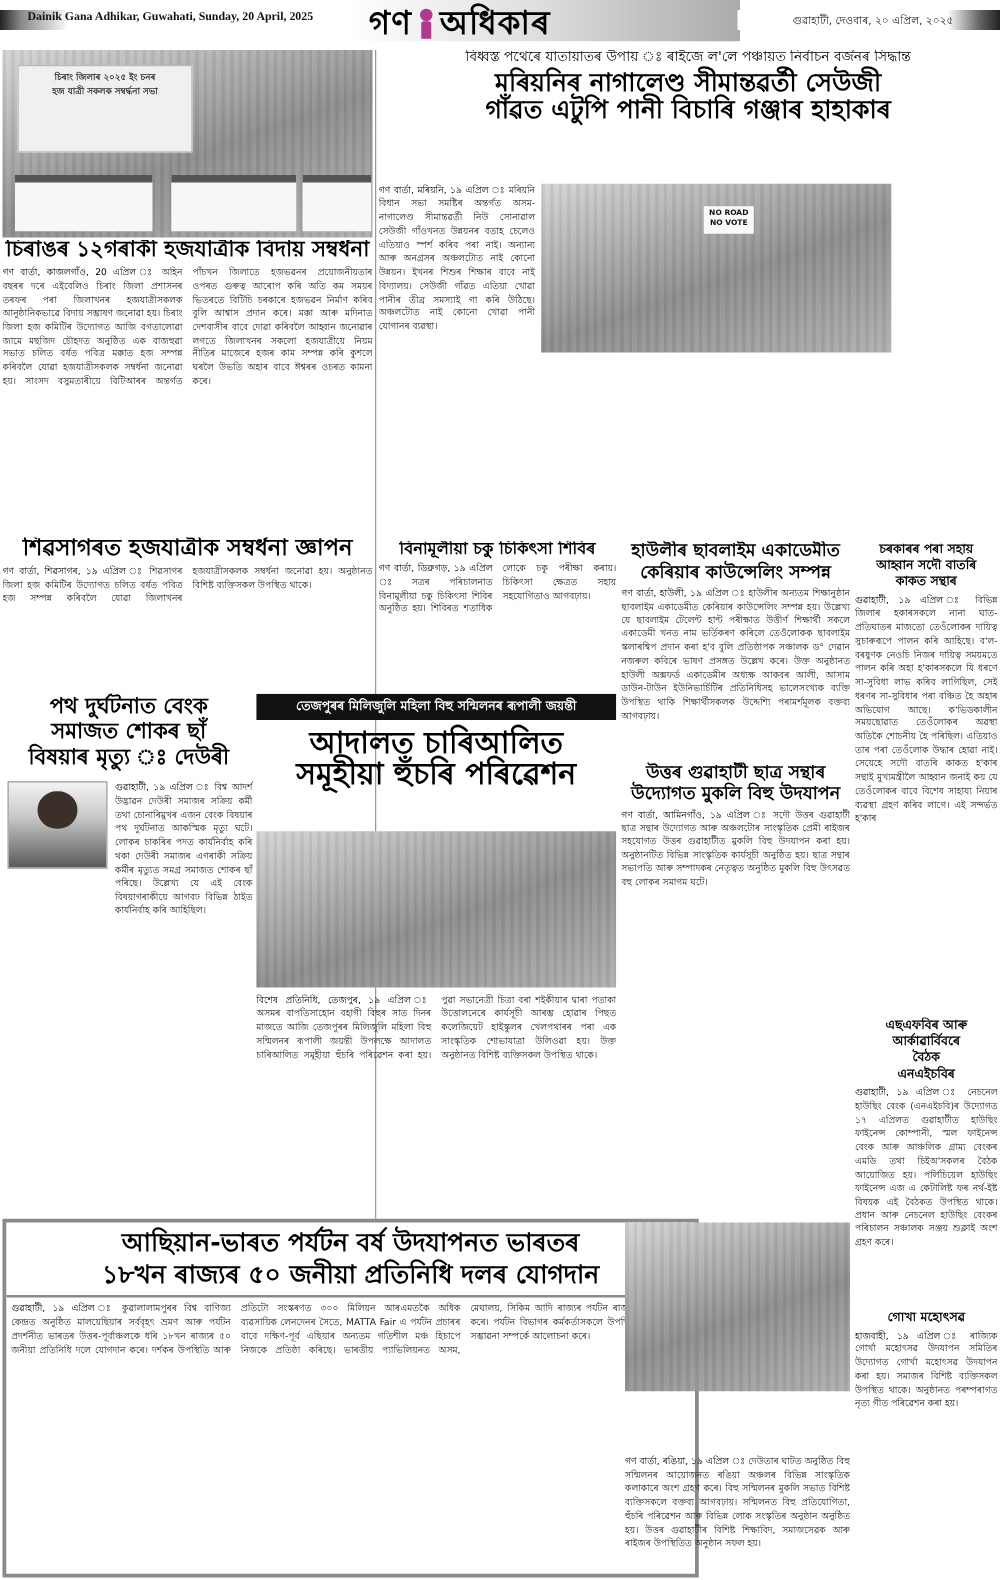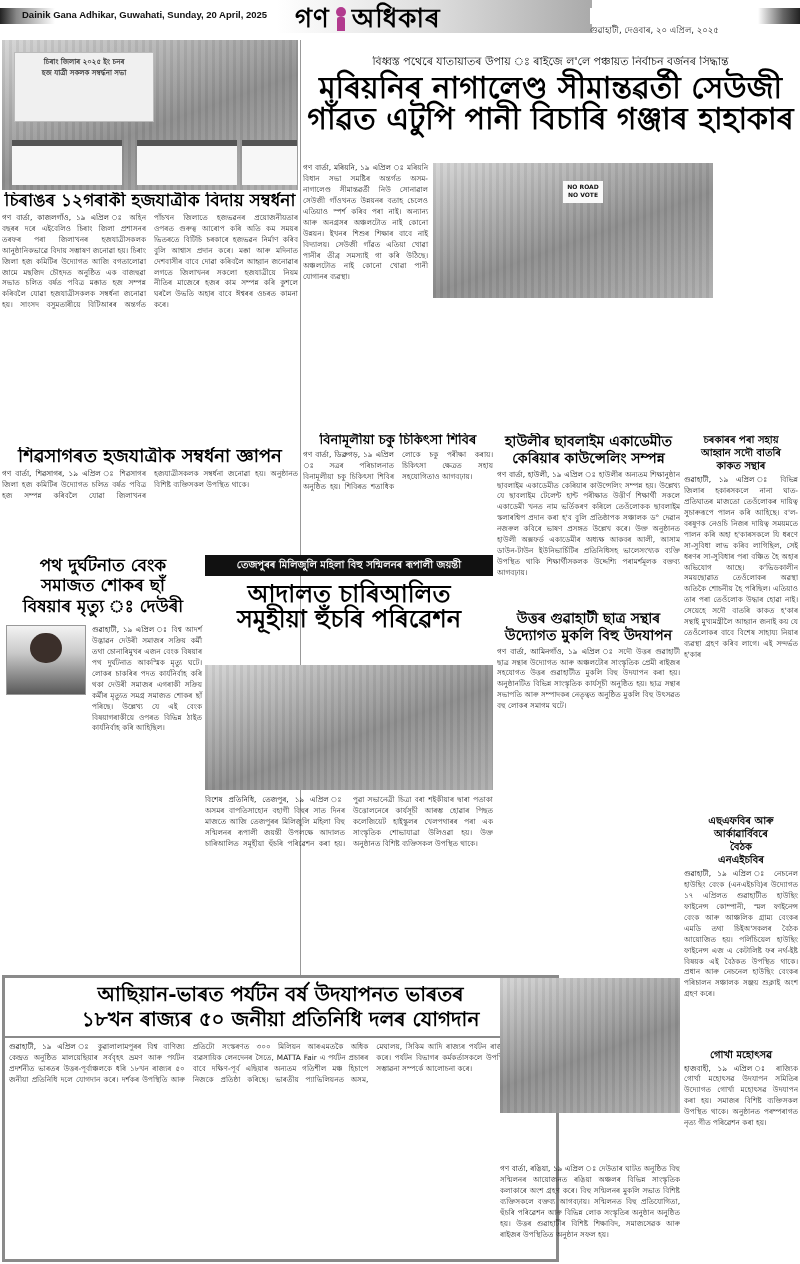--- a/index.html
+++ b/index.html
@@ -2,32 +2,32 @@
 <html><head>
 <meta charset="utf-8">
 <style>
   * { box-sizing: border-box; margin: 0; padding: 0; }
   html, body { width: 800px; height: 1264px; background: #fff; overflow: hidden; }
   body { font-family: "DejaVu Sans", sans-serif; color: #111; position: relative; }
 
   .masthead { position: absolute; left: 0; top: 0; width: 800px; height: 36px; background: #fff; }
   .mh-left { position: absolute; left: 0; top: 8px; width: 275px; height: 16px;
     background: linear-gradient(90deg, #222 0%, #888 6%, #fff 20%, #fff 100%); }
-  .mh-left-text { position: absolute; left: 22px; top: 1px; font-family: Liberation Sans, sans-serif;
+  .mh-left-text { position: absolute; left: 22px; top: 1px; font-family: Liberation Serif, serif;
     font-size: 9.5px; font-weight: bold; color: #111; white-space: nowrap; }
   .mh-logo { position: absolute; left: 277px; top: 0; width: 315px; height: 33px;
     background: linear-gradient(90deg, #fff 0%, #ddd 50%, #aaa 100%); }
   .mh-logo-text { position: absolute; left: 18px; top: -2px; font-size: 26px; font-weight: bold; color: #000;
     letter-spacing: 1px; white-space: nowrap; }
   .mh-logo-icon { display: inline-block; width: 16px; height: 26px; vertical-align: -5px; margin: 0 3px; position: relative; }
   .mh-logo-icon::before { content: ""; position: absolute; left: 3px; top: 1px; width: 10px; height: 10px; border-radius: 50%; background: #b23a8e; }
   .mh-logo-icon::after { content: ""; position: absolute; left: 4px; top: 11px; width: 8px; height: 14px; background: #b23a8e; border-radius: 2px 2px 0 0; }
   .mh-right { position: absolute; right: 0; top: 8px; width: 210px; height: 16px;
     background: linear-gradient(90deg, #fff 0%, #fff 80%, #666 92%, #222 100%); }
-  .mh-right-text { position: absolute; left: 0; top: 16px; font-size: 8.5px; color: #222; white-space: nowrap; }
+  .mh-right-text { position: absolute; left: 0; top: 2px; font-size: 8.5px; color: #222; white-space: nowrap; padding-left: 44px; }
 
   .block { position: absolute; overflow: hidden; }
   .photo { position: absolute; background: linear-gradient(160deg, #d5d5d5, #8e8e8e 55%, #b0b0b0); }
   .photo::after { content: ""; position: absolute; inset: 0;
     background: repeating-linear-gradient(90deg, rgba(0,0,0,0.05) 0 3px, rgba(255,255,255,0.04) 3px 7px); }
   .headline { font-weight: bold; color: #000; line-height: 1.05; text-align: center; white-space: nowrap; }
   .body-text { font-size: 7.3px; line-height: 1.5; color: #222; text-align: justify; column-gap: 8px; }
   .byline { font-weight: normal; color: #000; }
   .dark-banner { background: #111; color: #fff; font-weight: bold; text-align: center; white-space: nowrap; }
   .box-border { border: 3px solid #8a8a8a; }
@@ -58,51 +58,51 @@
     <div>হজ যাত্ৰী সকলক সম্বৰ্দ্ধনা সভা</div>
   </div>
   <div style="position:absolute;left:10px;top:100px;width:110px;height:45px;background:#f7f7f7;border-top:6px solid #555;z-index:1;"></div>
   <div style="position:absolute;left:135px;top:100px;width:100px;height:45px;background:#f7f7f7;border-top:6px solid #555;z-index:1;"></div>
   <div style="position:absolute;left:240px;top:100px;width:55px;height:45px;background:#f7f7f7;border-top:6px solid #555;z-index:1;"></div>
 </div>
 
 <div class="block" style="left:2px;top:192px;width:296px;height:200px;">
   <div class="headline" style="font-size:17px;">চিৰাঙৰ ১২গৰাকী হজযাত্ৰীক বিদায় সম্বৰ্ধনা</div>
   <div class="body-text" style="column-count:2;margin-top:3px;height:175px;">
-    <span class="byline">গণ বাৰ্তা, কাজলগাঁও, ১৯ এপ্ৰিল ঃ</span>
+    <span class="byline">গণ বাৰ্তা, কাজলগাঁও, 20 এপ্ৰিল ঃ</span>
     <span>অহিন বছৰৰ দৰে এইবেলিও চিৰাং জিলা প্ৰশাসনৰ তৰফৰ পৰা জিলাখনৰ হজযাত্ৰীসকলক আনুষ্ঠানিকভাৱে বিদায় সম্ভাষণ জনোৱা হয়। চিৰাং জিলা হজ কমিটিৰ উদ্যোগত আজি বগতালোৱা জামে মছজিদ চৌহদত অনুষ্ঠিত এক বাজহুৱা সভাত চলিত বৰ্ষত পবিত্ৰ মক্কাত হজ সম্পন্ন কৰিবলৈ যোৱা হজযাত্ৰীসকলক সম্বৰ্ধনা জনোৱা হয়। সাংসদ বসুমতাৰীয়ে বিটিআৰৰ অন্তৰ্গত পাঁচখন জিলাতে হজভৱনৰ প্ৰয়োজনীয়তাৰ ওপৰত গুৰুত্ব আৰোপ কৰি অতি কম সময়ৰ ভিতৰতে বিটিচি চৰকাৰে হজভৱন নিৰ্মাণ কৰিব বুলি আশ্বাস প্ৰদান কৰে। মক্কা আৰু মদিনাত দেশবাসীৰ বাবে দোৱা কৰিবলৈ আহ্বান জনোৱাৰ লগতে জিলাখনৰ সকলো হজযাত্ৰীয়ে নিয়ম নীতিৰ মাজেৰে হজৰ কাম সম্পন্ন কৰি কুশলে ঘৰলৈ উভতি অহাৰ বাবে ঈশ্বৰৰ ওচৰত কামনা কৰে।</span>
   </div>
 </div>
 
-<div class="block" style="left:2px;top:430px;width:296px;height:115px;margin-top:17px;">
+<div class="block" style="left:2px;top:430px;width:296px;height:115px;">
   <div class="headline" style="font-size:18px;">শিৱসাগৰত হজযাত্ৰীক সম্বৰ্ধনা জ্ঞাপন</div>
   <div class="body-text" style="column-count:2;margin-top:3px;">
     <span class="byline">গণ বাৰ্তা, শিৱসাগৰ, ১৯ এপ্ৰিল ঃ</span>
     <span>শিৱসাগৰ জিলা হজ কমিটিৰ উদ্যোগত চলিত বৰ্ষত পবিত্ৰ হজ সম্পন্ন কৰিবলৈ যোৱা জিলাখনৰ হজযাত্ৰীসকলক সম্বৰ্ধনা জনোৱা হয়। অনুষ্ঠানত বিশিষ্ট ব্যক্তিসকল উপস্থিত থাকে।</span>
   </div>
 </div>
 
 <div class="block" style="left:2px;top:555px;width:202px;height:420px;">
   <div class="headline" style="font-size:17px;line-height:1.2;">
     <div>পথ দুৰ্ঘটনাত বেংক</div>
     <div>সমাজত শোকৰ ছাঁ</div>
     <div>বিষয়াৰ মৃত্যু ঃ দেউৰী</div>
   </div>
   <div class="portrait" style="left:4px;top:70px;width:80px;height:70px;"></div>
   <div class="body-text" style="position:absolute;left:90px;top:70px;width:110px;">
     <span class="byline">গুৱাহাটী, ১৯ এপ্ৰিল ঃ</span>
-    <span>বিশ্ব আদৰ্শ উদ্ভাৱন দেউৰী সমাজৰ সক্ৰিয় কৰ্মী তথা চোনাৰিমুখৰ এজন বেংক বিষয়াৰ পথ দুৰ্ঘটনাত আকস্মিক মৃত্যু ঘটে। লোকৰ চাকৰিৰ পদত কাৰ্যনিৰ্বাহ কৰি থকা দেউৰী সমাজৰ এগৰাকী সক্ৰিয় কৰ্মীৰ মৃত্যুত সমগ্ৰ সমাজত শোকৰ ছাঁ পৰিছে। উল্লেখ্য যে এই বেংক বিষয়াগৰাকীয়ে ওপৰত বিভিন্ন ঠাইত কাৰ্যনিৰ্বাহ কৰি আহিছিল।</span>
+    <span>বিশ্ব আদৰ্শ উদ্ভাৱন দেউৰী সমাজৰ সক্ৰিয় কৰ্মী তথা চোনাৰিমুখৰ এজন বেংক বিষয়াৰ পথ দুৰ্ঘটনাত আকস্মিক মৃত্যু ঘটে। লোকৰ চাকৰিৰ পদত কাৰ্যনিৰ্বাহ কৰি থকা দেউৰী সমাজৰ এগৰাকী সক্ৰিয় কৰ্মীৰ মৃত্যুত সমগ্ৰ সমাজত শোকৰ ছাঁ পৰিছে। উল্লেখ্য যে এই বেংক বিষয়াগৰাকীয়ে আগবঢ বিভিন্ন ঠাইত কাৰ্যনিৰ্বাহ কৰি আহিছিল।</span>
   </div>
 </div>
 
 <div class="vrule" style="left:300px;top:40px;height:935px;"></div>
 
-<div class="block" style="left:303px;top:40px;width:495px;height:360px;margin-top:16px;">
+<div class="block" style="left:303px;top:40px;width:495px;height:360px;">
   <div class="headline" style="font-size:11px;font-weight:normal;">বিধ্বস্ত পথেৰে যাতায়াতৰ উপায় ঃ ৰাইজে ল'লে পঞ্চায়ত নিৰ্বাচন বৰ্জনৰ সিদ্ধান্ত</div>
-  <div class="headline" style="font-size:30px;margin-top:4px;">
+  <div class="headline" style="font-size:20px;margin-top:4px;">
     <div>মৰিয়নিৰ নাগালেণ্ড সীমান্তৱৰ্তী সেউজী</div>
     <div>গাঁৱত এটুপি পানী বিচাৰি গঞ্জাৰ হাহাকাৰ</div>
   </div>
   <div class="body-text" style="position:absolute;left:0;top:107px;width:125px;height:250px;">
     <span class="byline">গণ বাৰ্তা, মৰিয়নি, ১৯ এপ্ৰিল ঃ</span>
     <span>মৰিয়নি বিধান সভা সমষ্টিৰ অন্তৰ্গত অসম-নাগালেণ্ড সীমান্তৱৰ্তী নিউ সোনাৱাল সেউজী গাঁওখনত উন্নয়নৰ বতাহ চেলেও এতিয়াও স্পৰ্শ কৰিব পৰা নাই। অন্যান্য আৰু অনগ্ৰসৰ অঞ্চলটোত নাই কোনো উন্নয়ন। ইখনৰ শিশুৰ শিক্ষাৰ বাবে নাই বিদ্যালয়। সেউজী গাঁৱত এতিয়া খোৱা পানীৰ তীব্ৰ সমস্যাই গা কৰি উঠিছে। অঞ্চলটোত নাই কোনো খোৱা পানী যোগানৰ ব্যৱস্থা।</span>
   </div>
   <div class="photo" style="left:130px;top:107px;width:280px;height:135px;">
     <div style="position:absolute;left:130px;top:18px;width:40px;height:22px;background:#fafafa;z-index:1;font-size:6px;font-weight:bold;text-align:center;line-height:1.4;padding-top:2px;">NO ROAD NO VOTE</div>
   </div>

